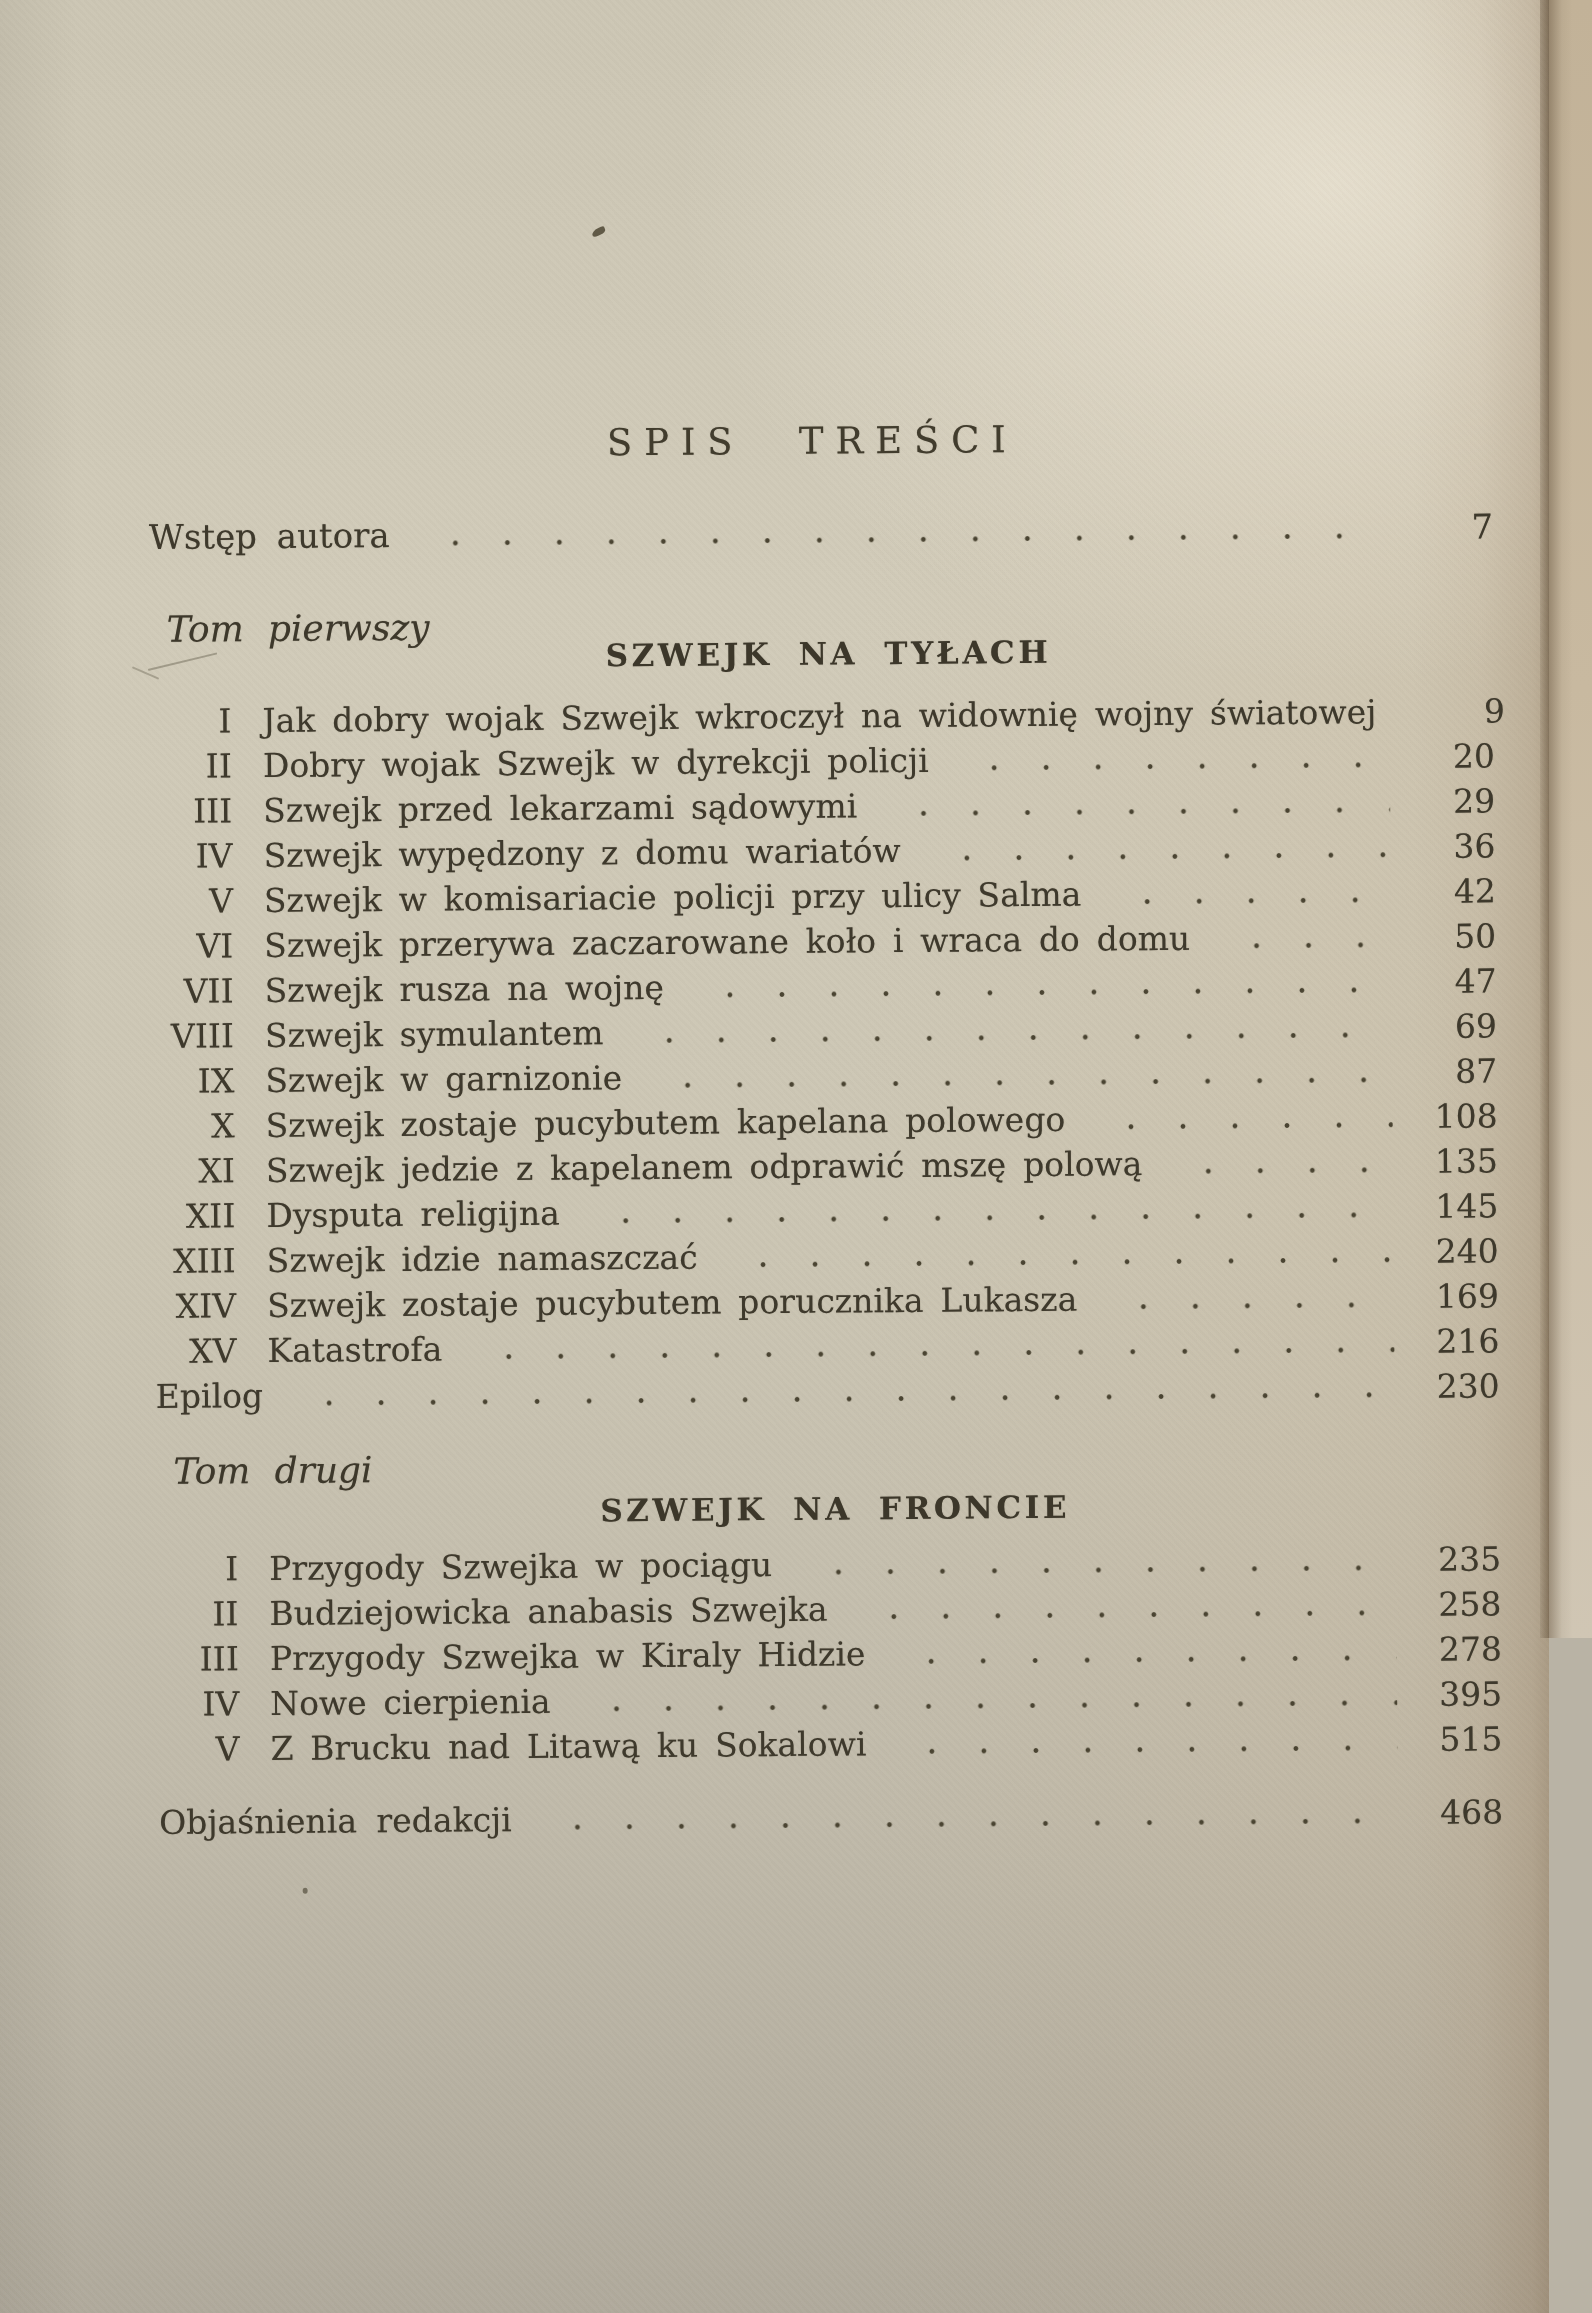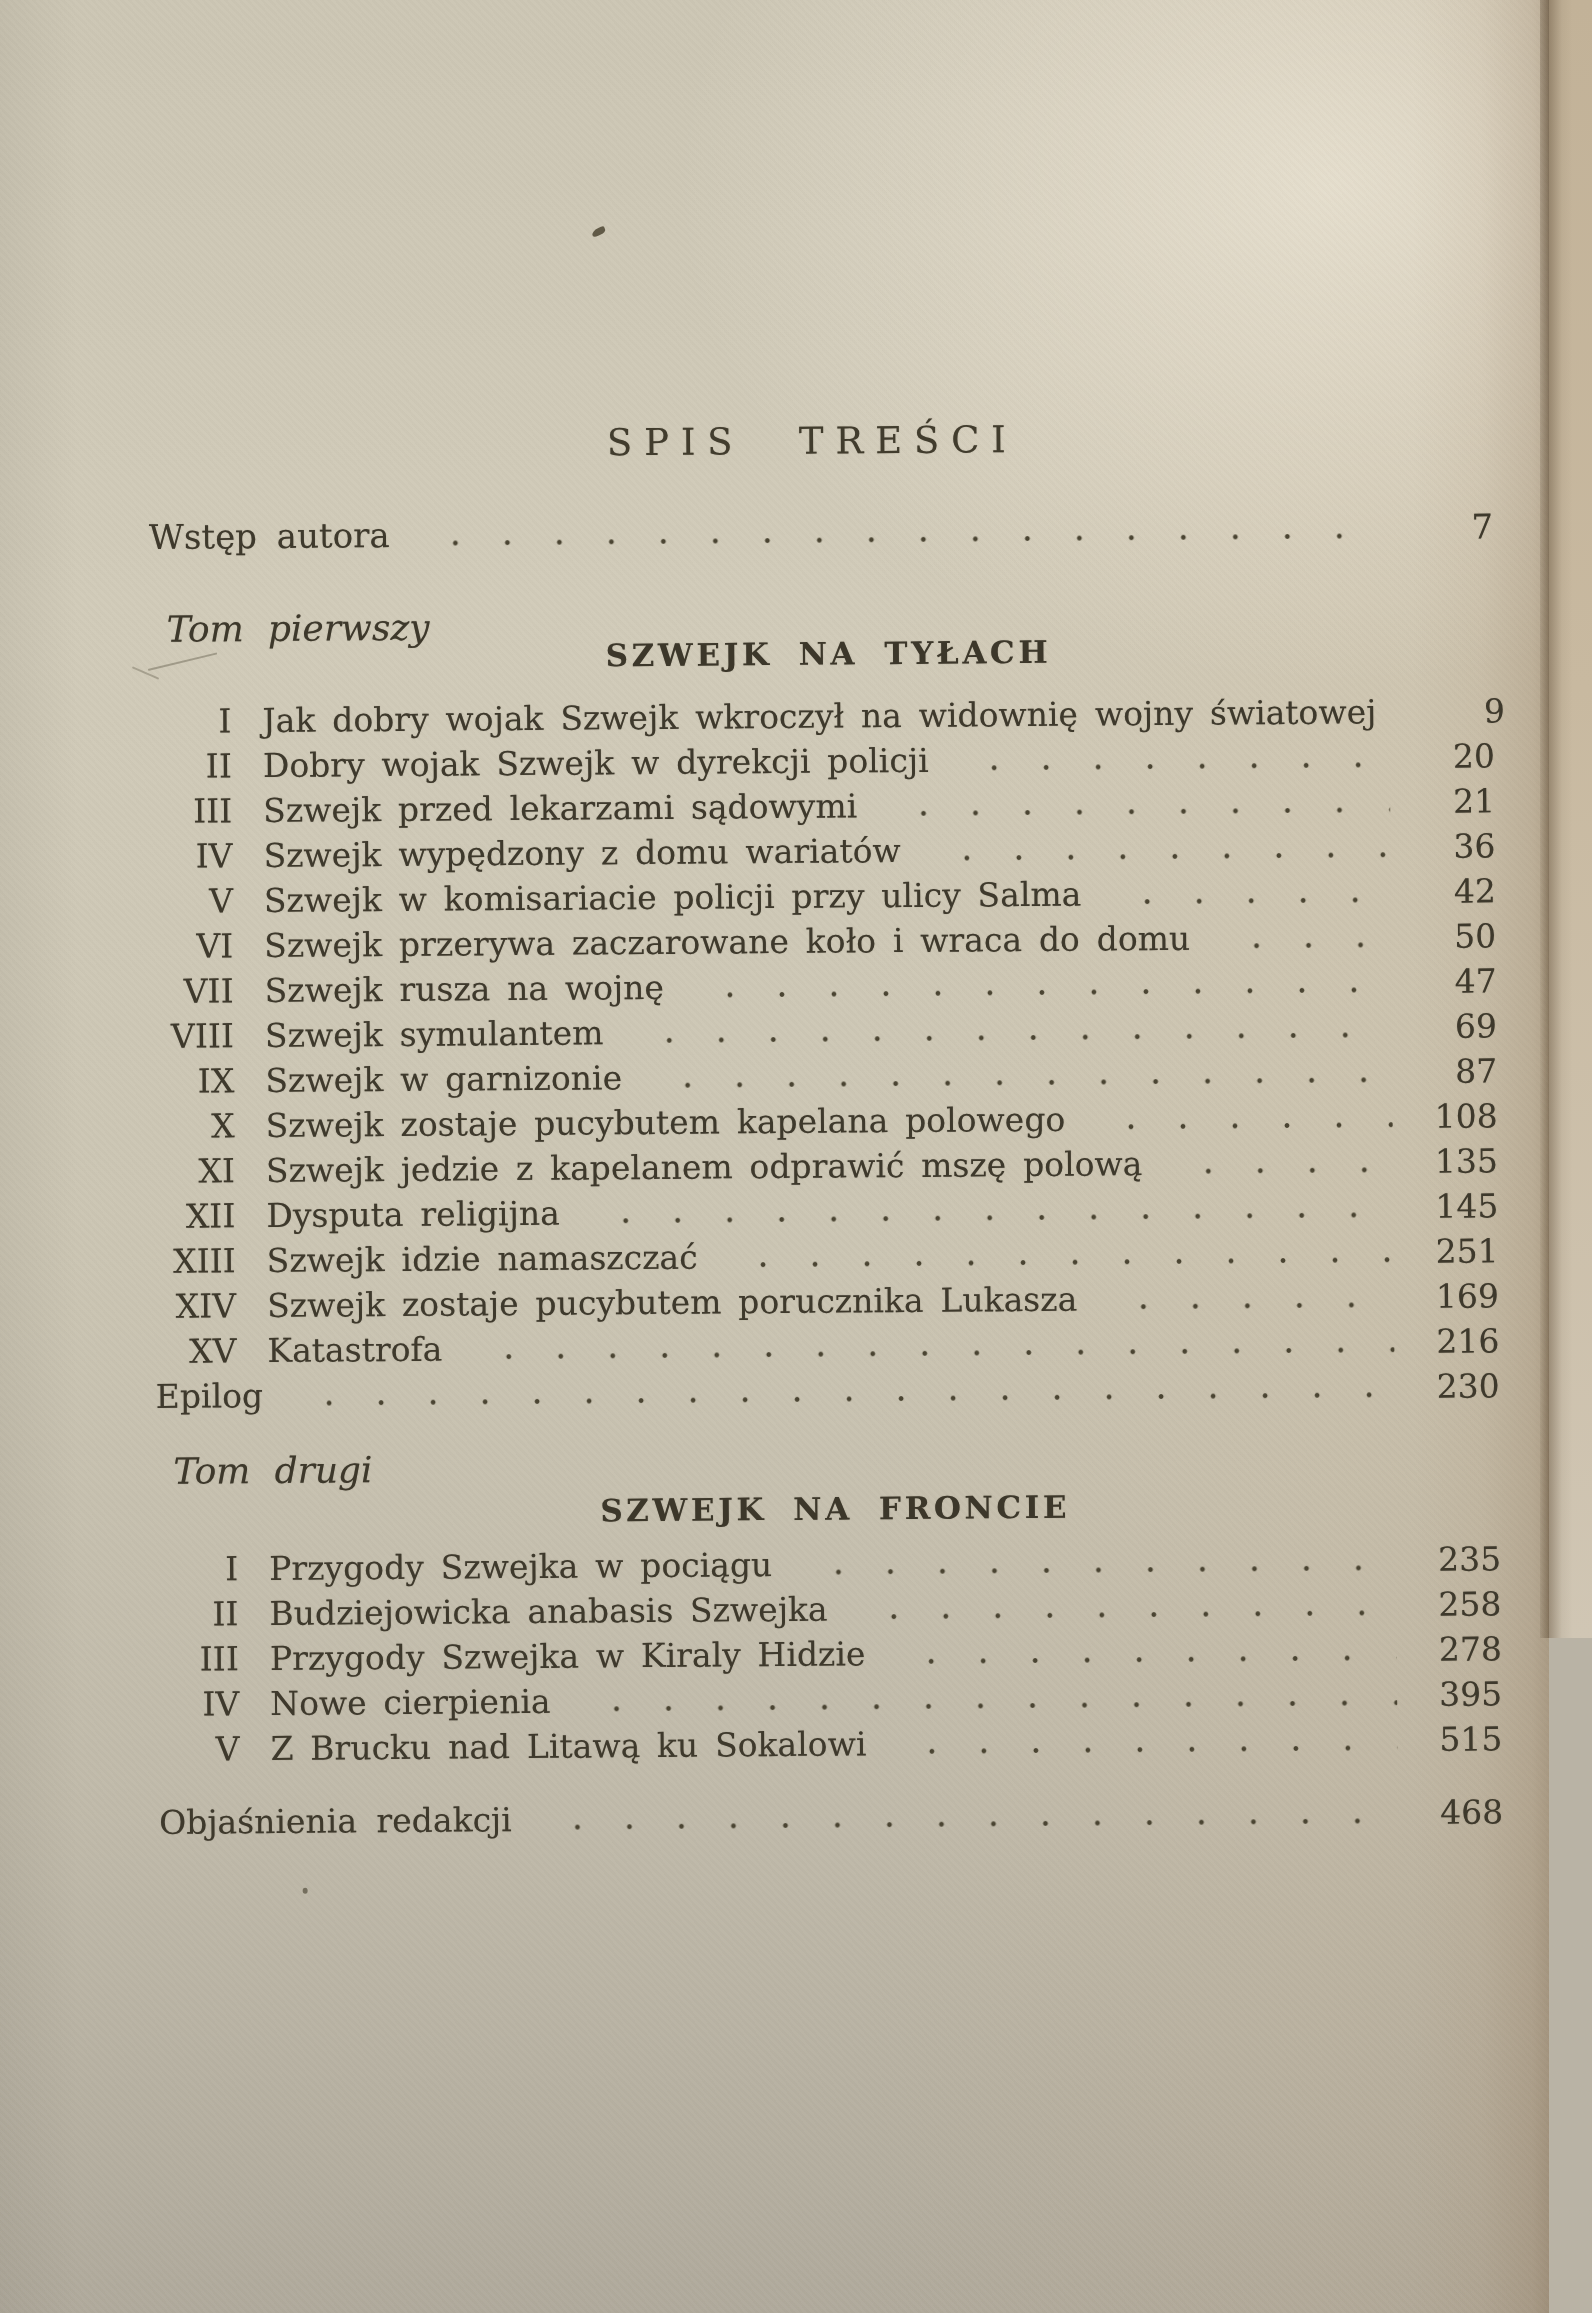--- a/index.html
+++ b/index.html
@@ -137,21 +137,21 @@
       <div class="row">
         <span class="num">II</span>
         <span class="title">Dobry wojak Szwejk w dyrekcji policji</span>
         <span class="dots"></span>
         <span class="page">20</span>
       </div>
       <div class="row">
         <span class="num">III</span>
         <span class="title">Szwejk przed lekarzami sądowymi</span>
         <span class="dots"></span>
-        <span class="page">21</span>
+        <span class="page">29</span>
       </div>
       <div class="row">
         <span class="num">IV</span>
         <span class="title">Szwejk wypędzony z domu wariatów</span>
         <span class="dots"></span>
         <span class="page">36</span>
       </div>
       <div class="row">
         <span class="num">V</span>
         <span class="title">Szwejk w komisariacie policji przy ulicy Salma</span>
@@ -197,21 +197,21 @@
       <div class="row">
         <span class="num">XII</span>
         <span class="title">Dysputa religijna</span>
         <span class="dots"></span>
         <span class="page">145</span>
       </div>
       <div class="row">
         <span class="num">XIII</span>
         <span class="title">Szwejk idzie namaszczać</span>
         <span class="dots"></span>
-        <span class="page">251</span>
+        <span class="page">240</span>
       </div>
       <div class="row">
         <span class="num">XIV</span>
         <span class="title">Szwejk zostaje pucybutem porucznika Lukasza</span>
         <span class="dots"></span>
         <span class="page">169</span>
       </div>
       <div class="row">
         <span class="num">XV</span>
         <span class="title">Katastrofa</span>

